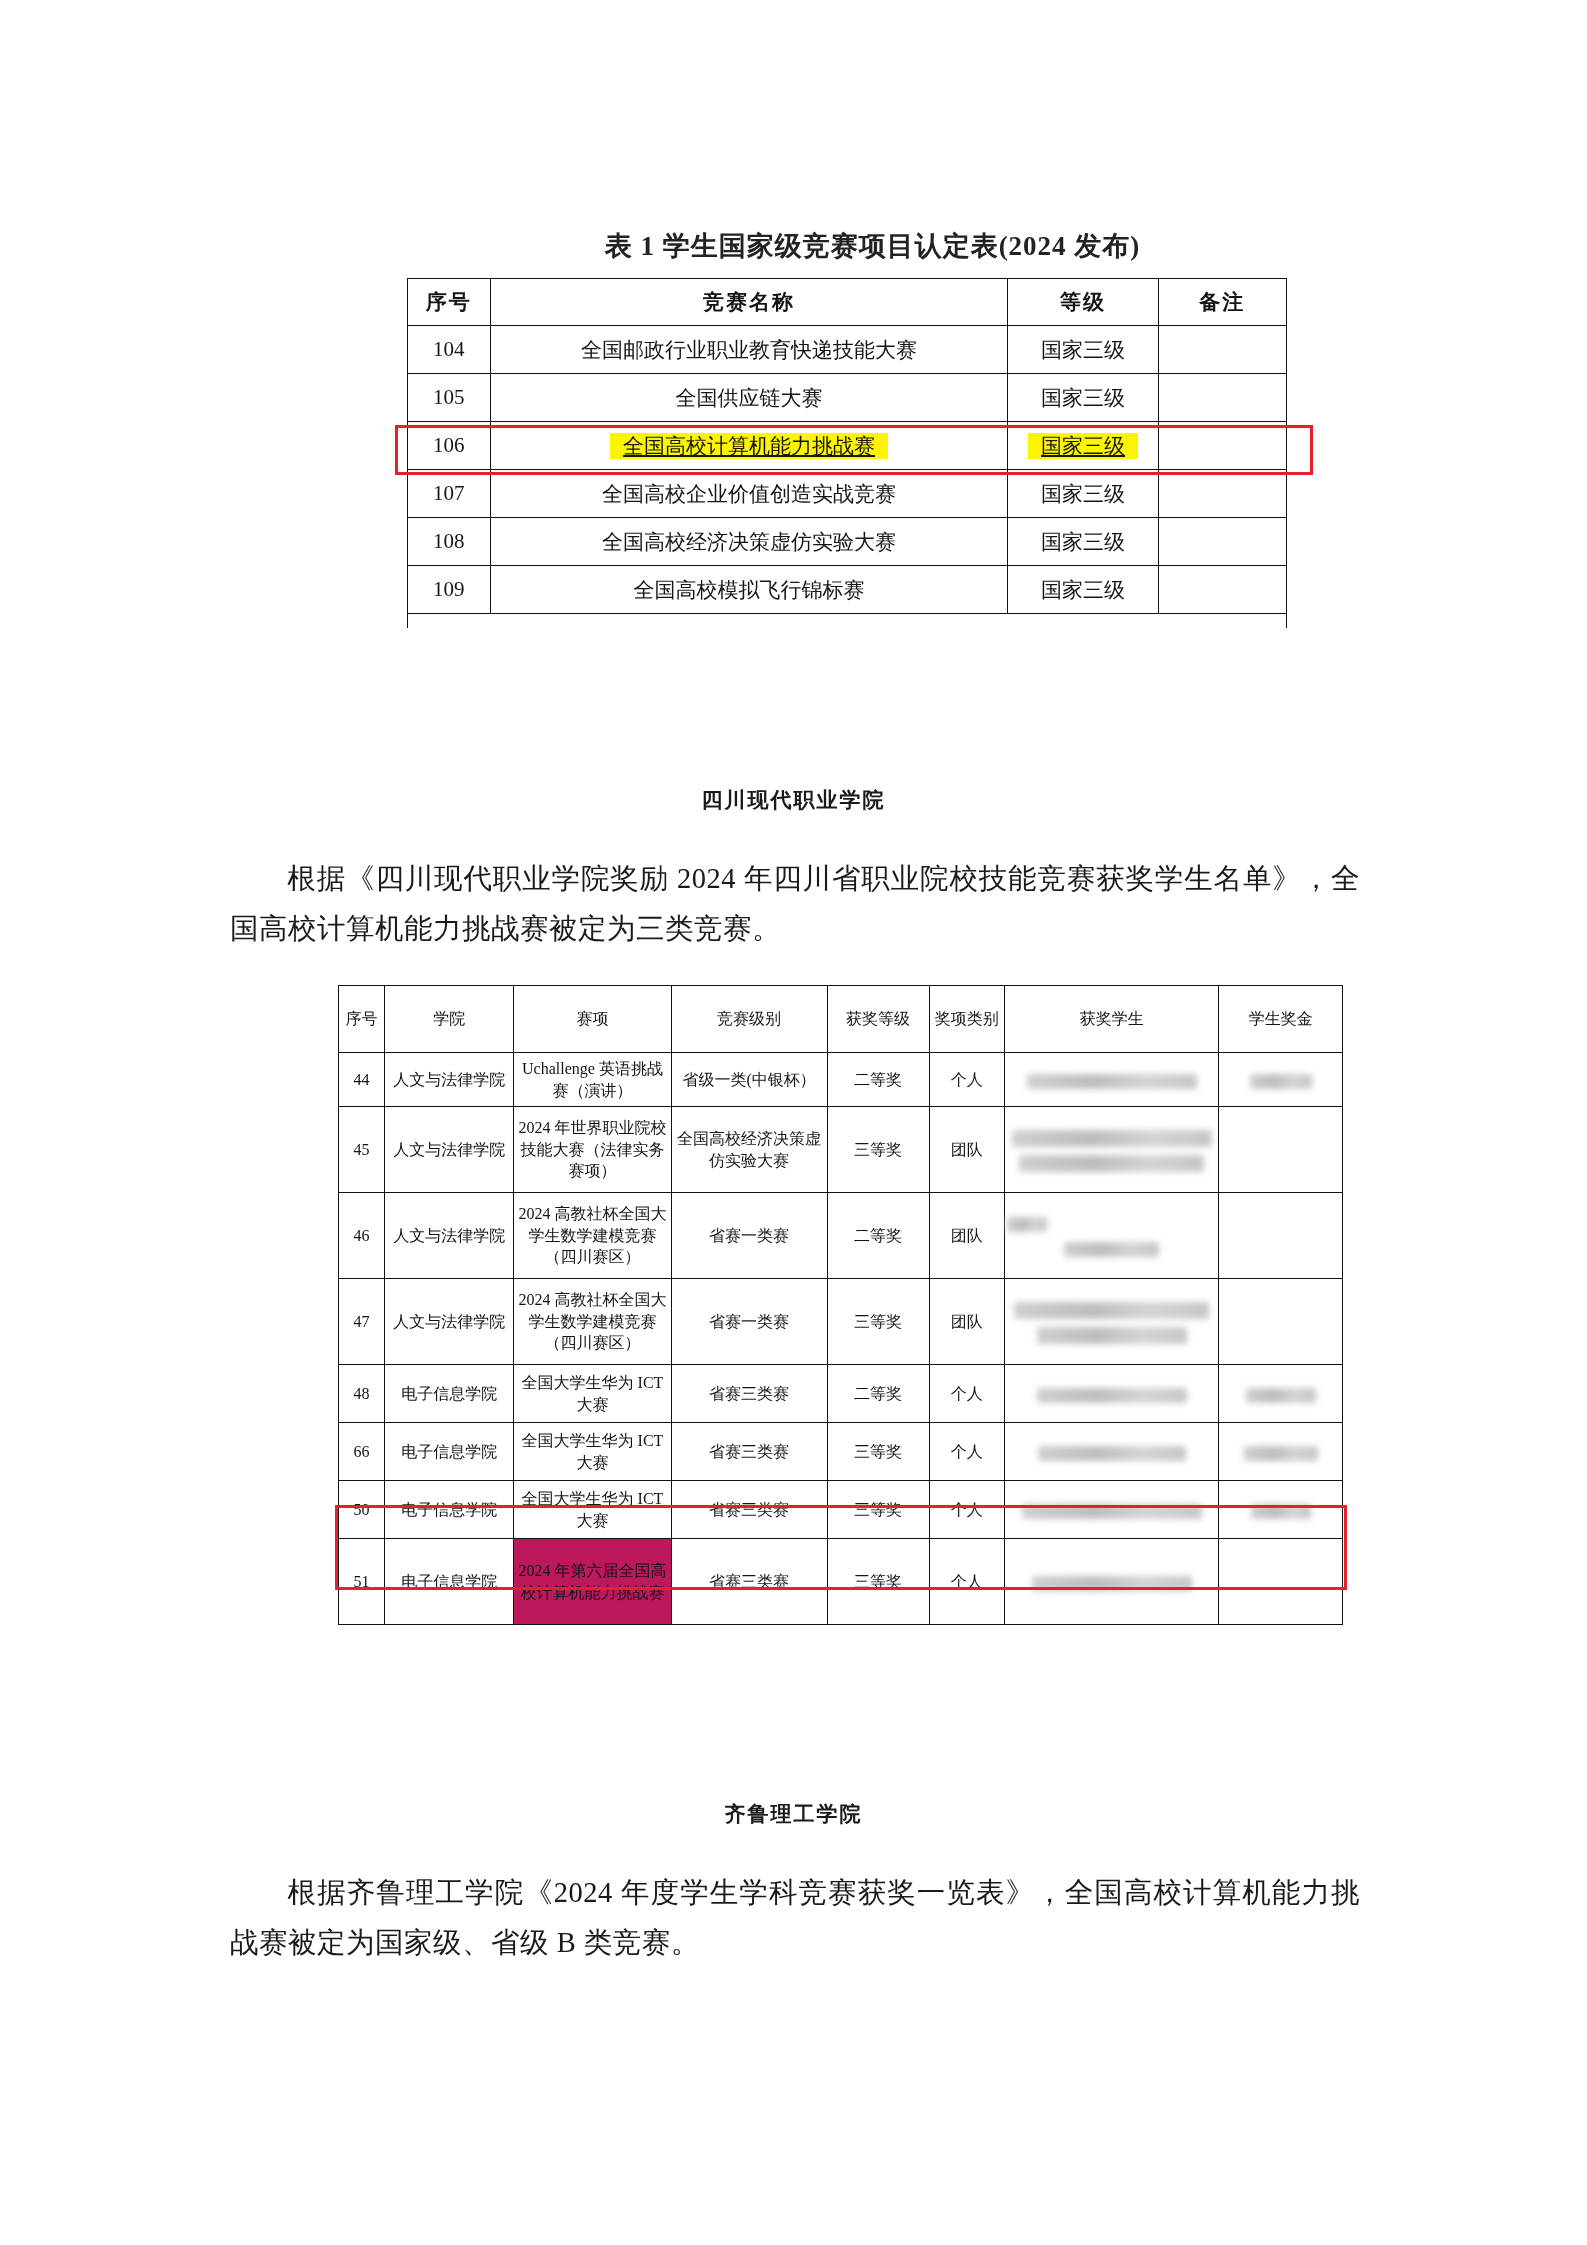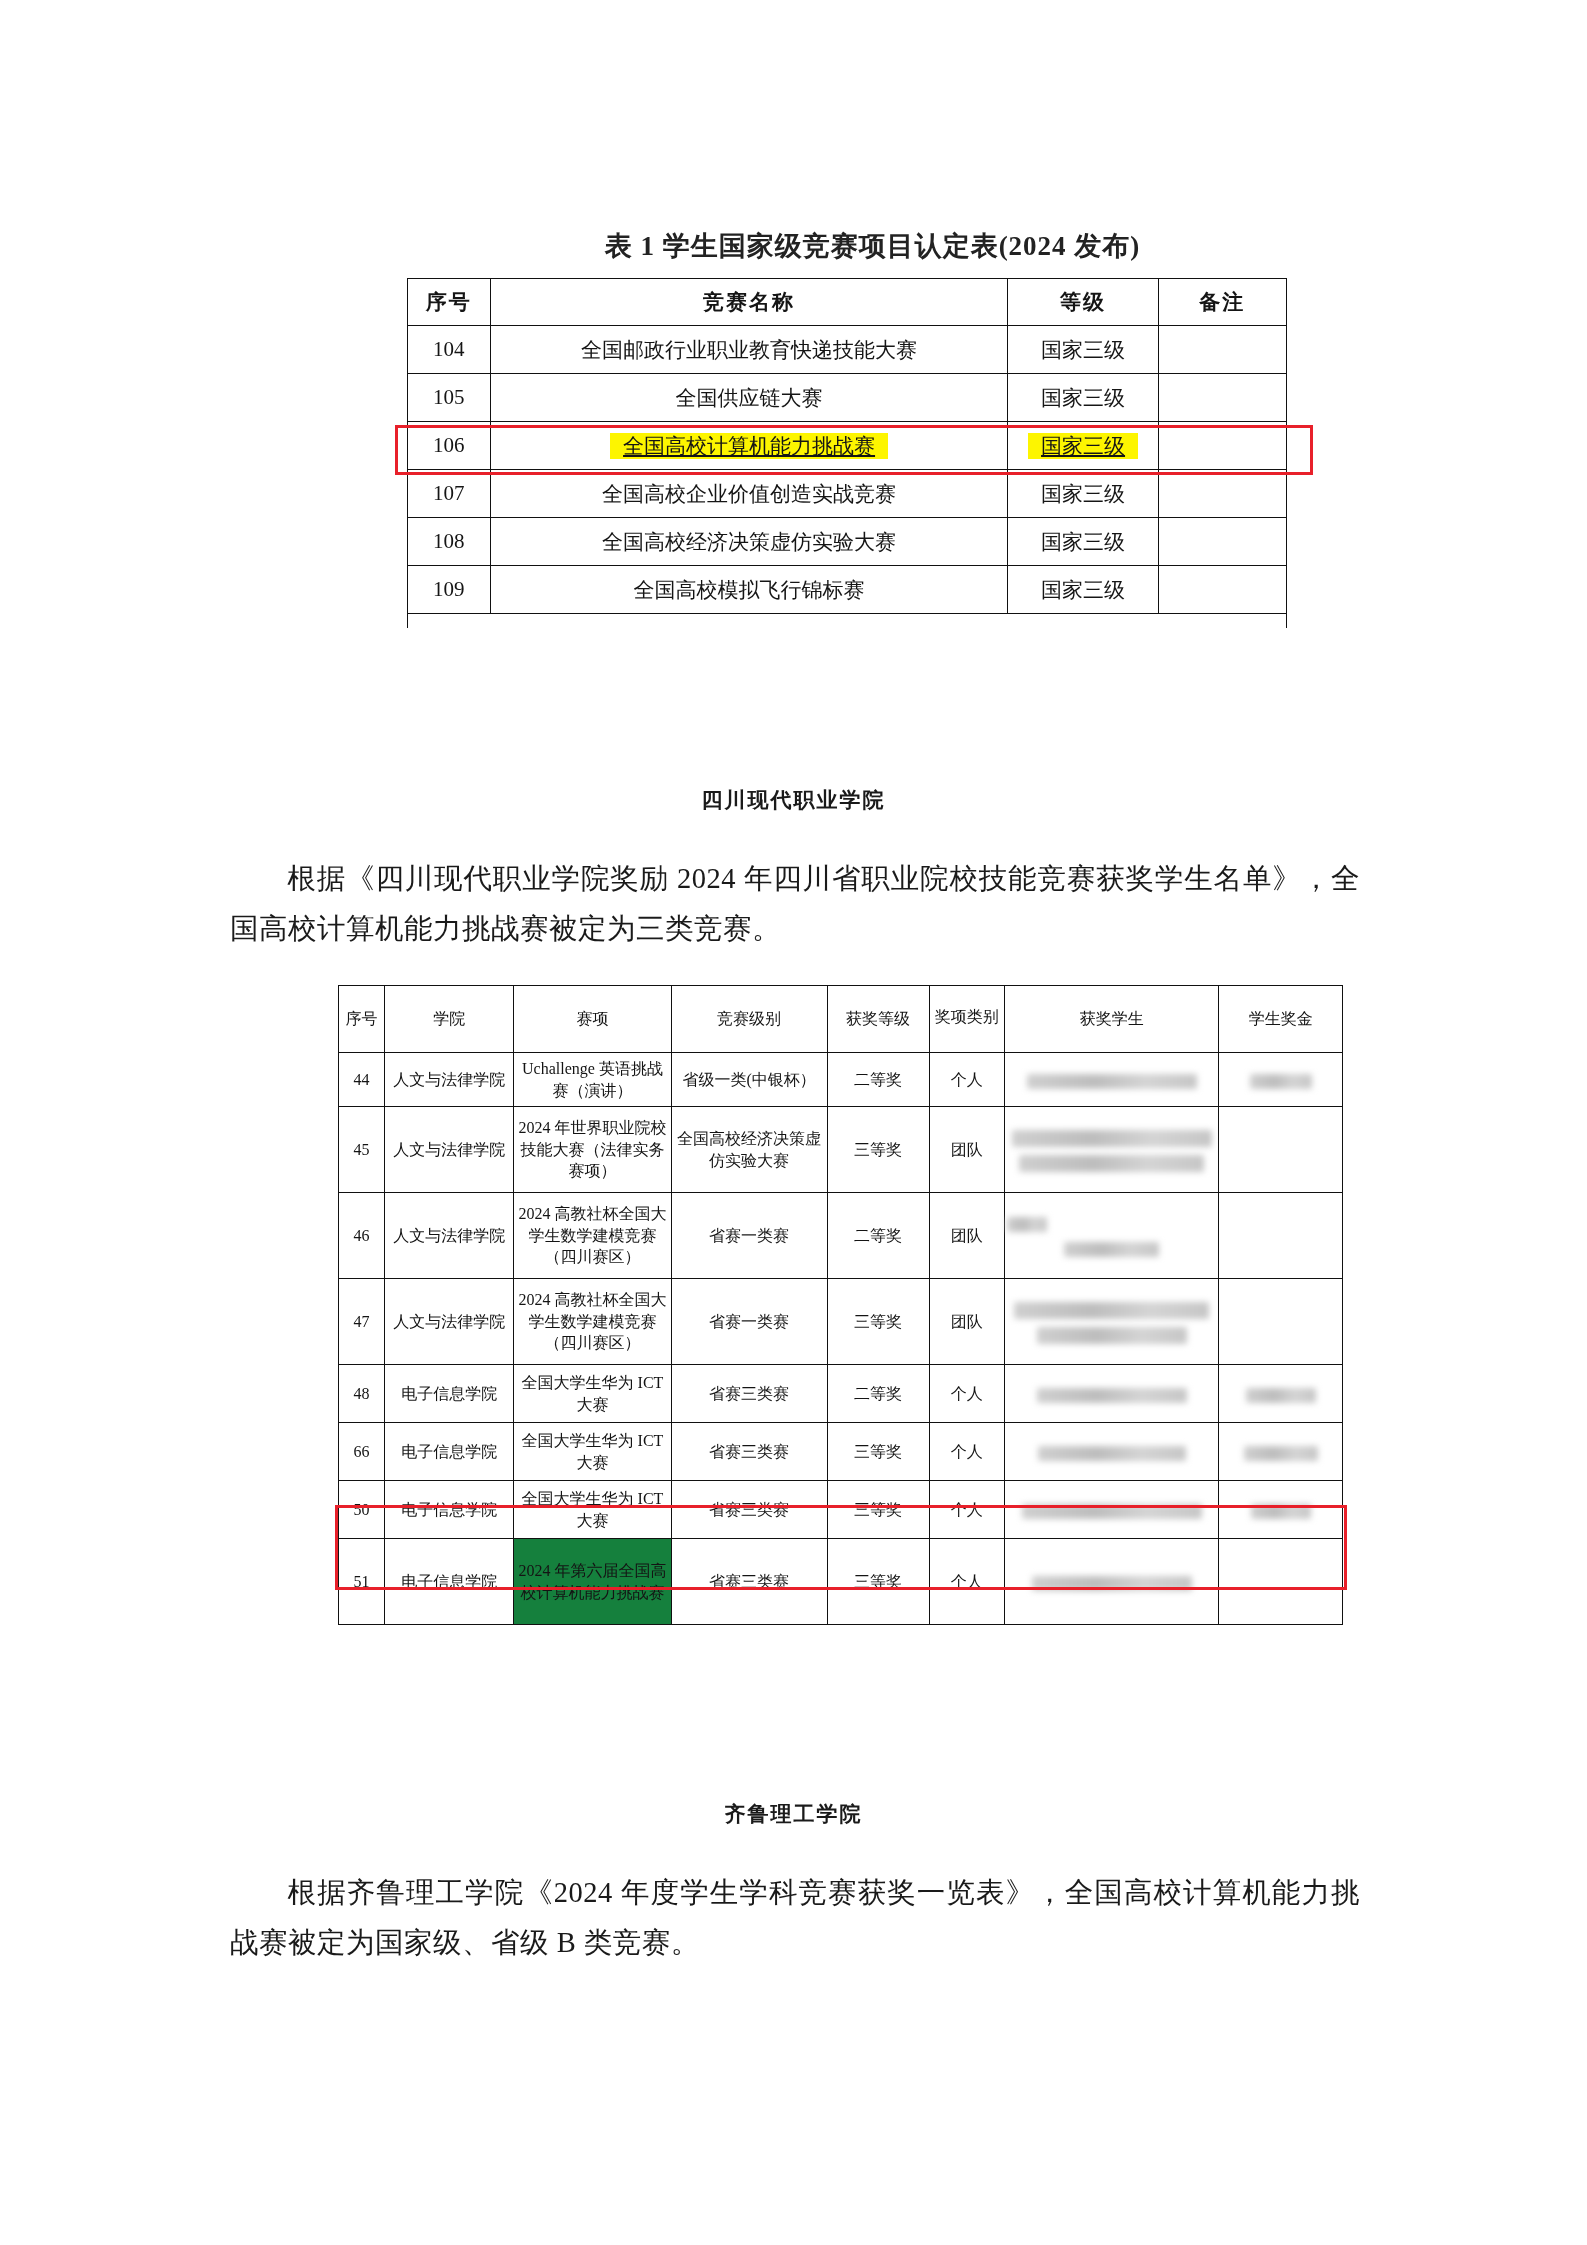--- a/index.html
+++ b/index.html
@@ -139,21 +139,21 @@
   }
   table.t2 th {
     font-weight: normal;
     height: 58px;
   }
   .t2 .w-no { width: 42px; }
   .t2 .w-college { width: 128px; }
   .t2 .w-event { width: 155px; }
   .t2 .w-level { width: 155px; }
   .t2 .w-grade { width: 100px; }
-  .t2 .w-type { width: 72px; font-family: Liberation Mono, monospace; }
+  .t2 .w-type { width: 72px; }
   .t2 .w-students { width: 210px; }
   .t2 .w-money { width: 120px; }
 
   .blur {
     display: inline-block;
     background: linear-gradient(90deg,#cfcfcf,#bdbdbd 40%,#d4d4d4 70%,#c6c6c6);
     filter: blur(3.2px);
     border-radius: 2px;
     height: 15px;
     vertical-align: middle;
@@ -164,21 +164,21 @@
   .redbox2 {
     position: absolute;
     left: -3px;
     top: 520px;
     width: 1012px;
     height: 85px;
     border: 3px solid #e8202a;
     box-sizing: border-box;
     pointer-events: none;
   }
-  .cellhl { background: #15803d; }
+  .cellhl { background: #be185d; }
 </style>
 </head>
 <body>
 
 <div class="page">
 
   <div class="table1-block">
     <div class="table1-caption">表 1  学生国家级竞赛项目认定表(2024 发布)</div>
     <table class="t1">
       <tbody>

